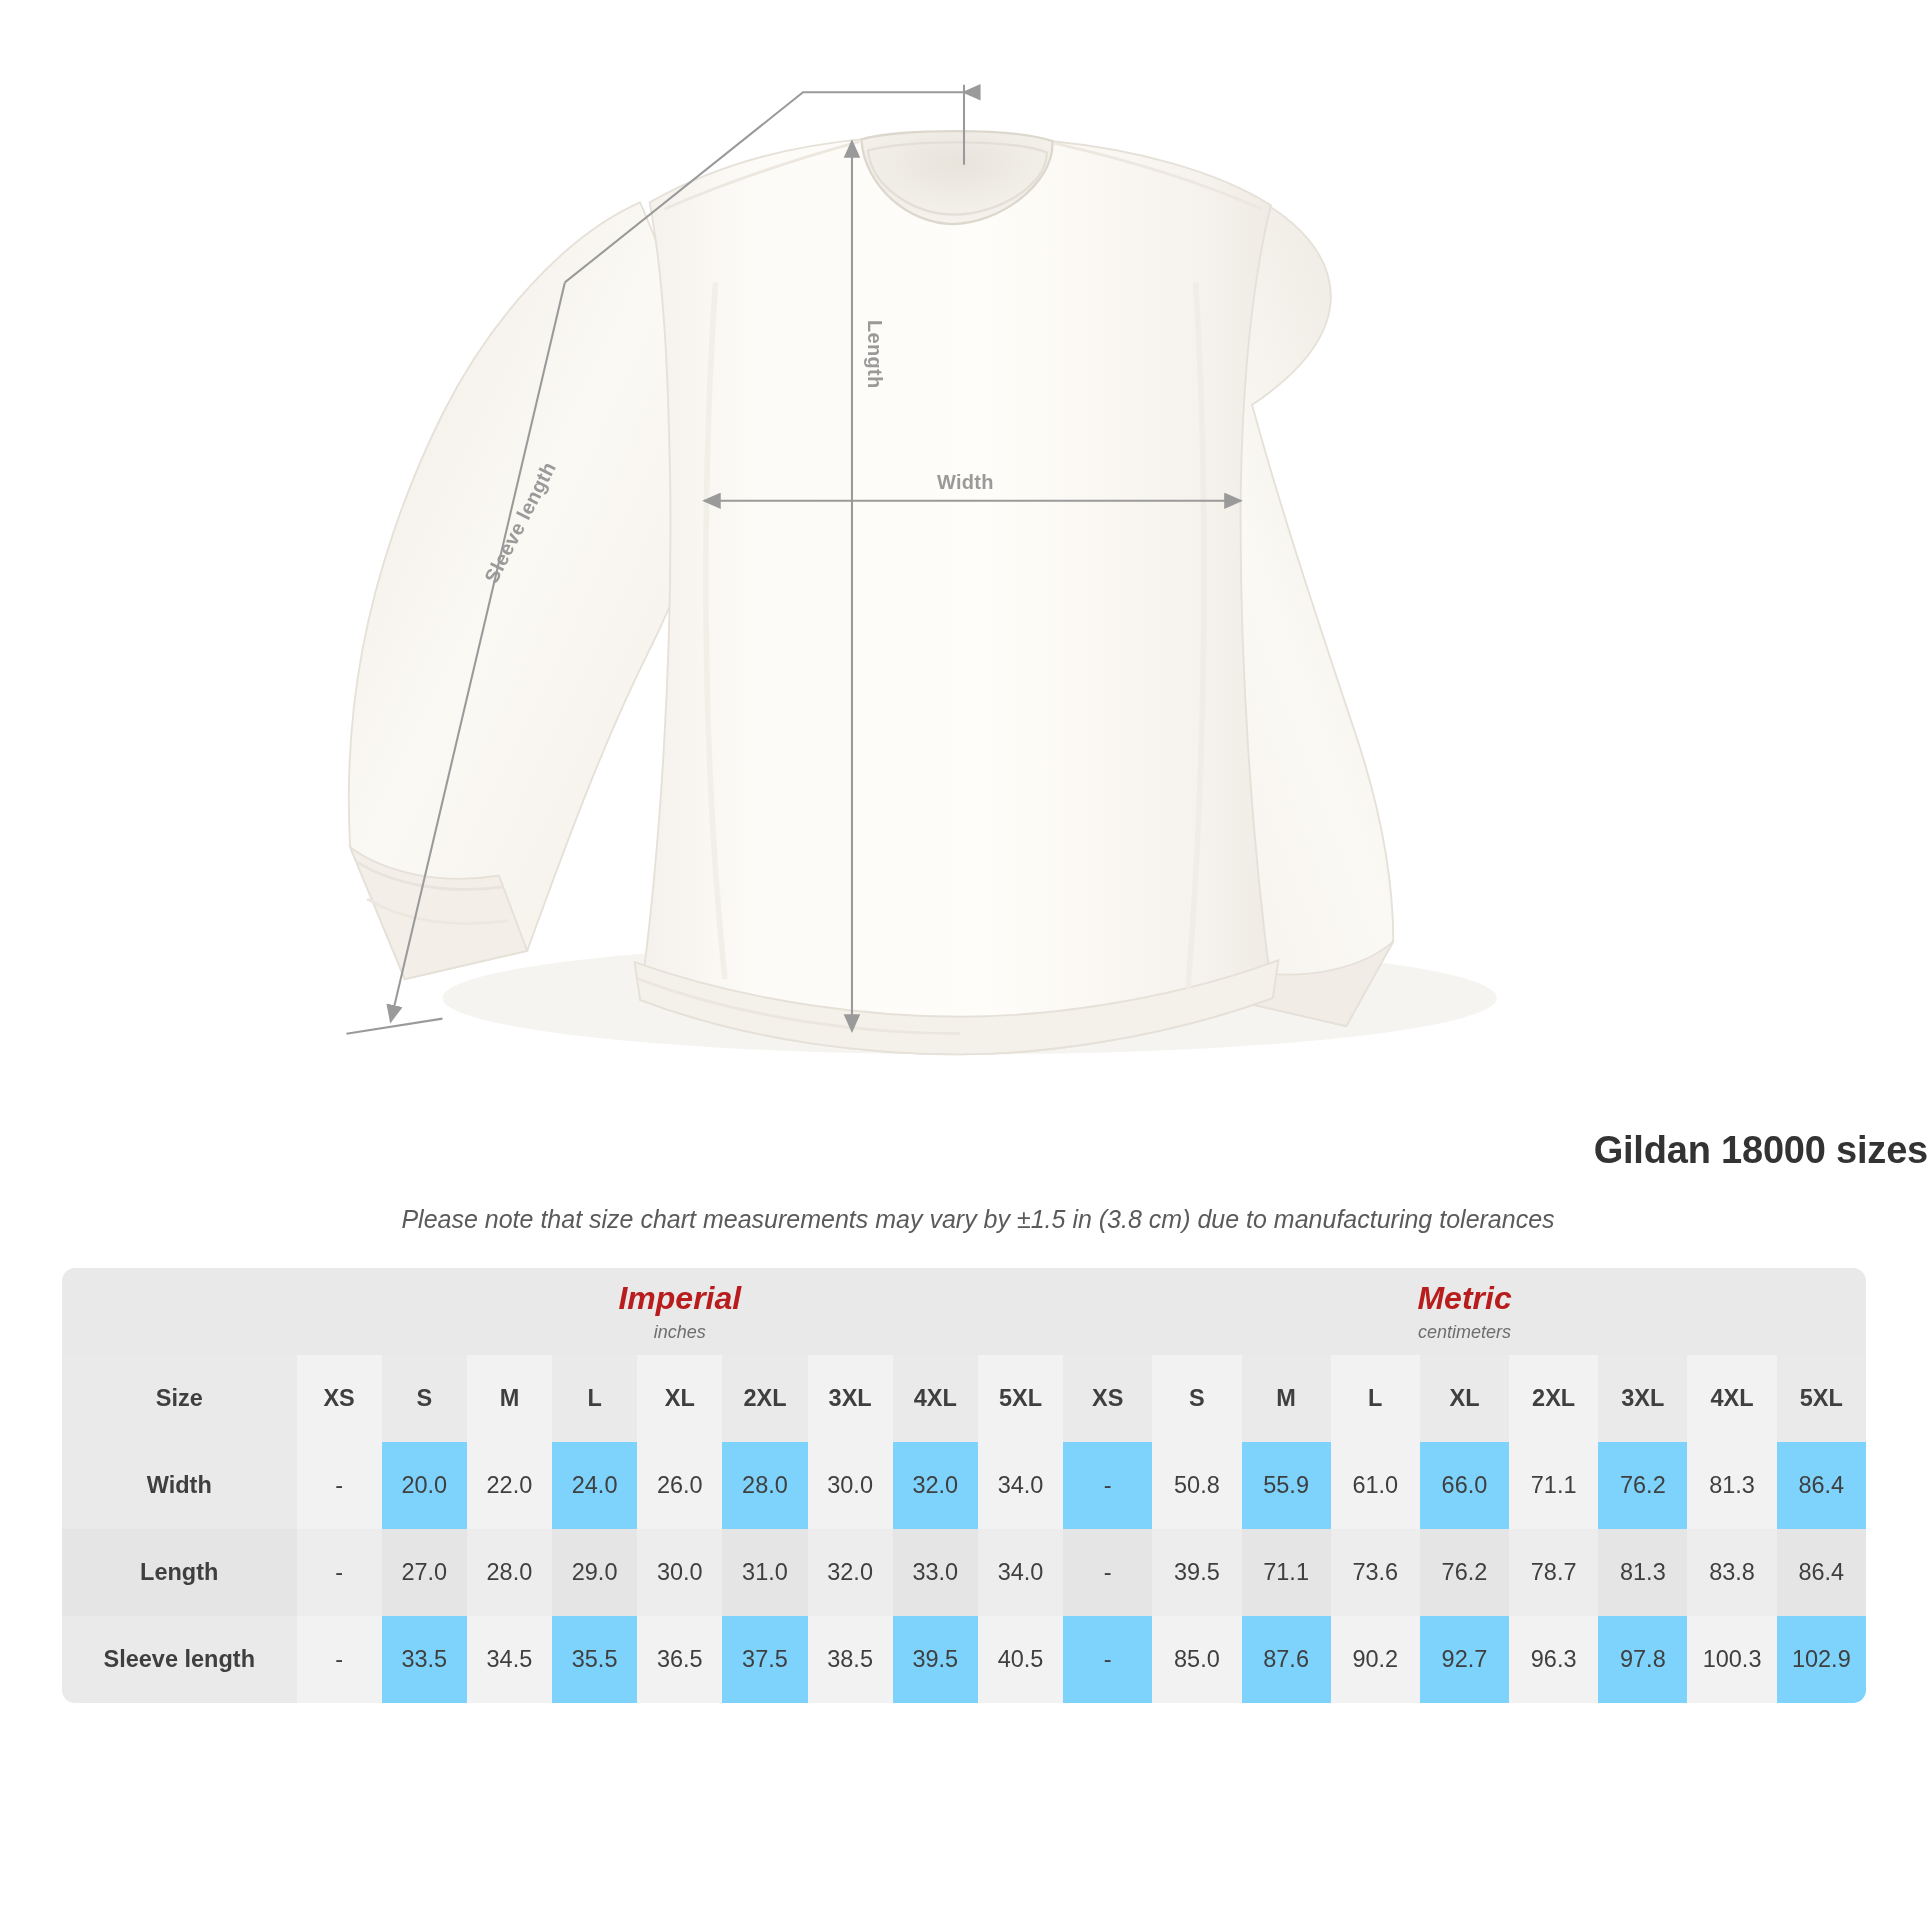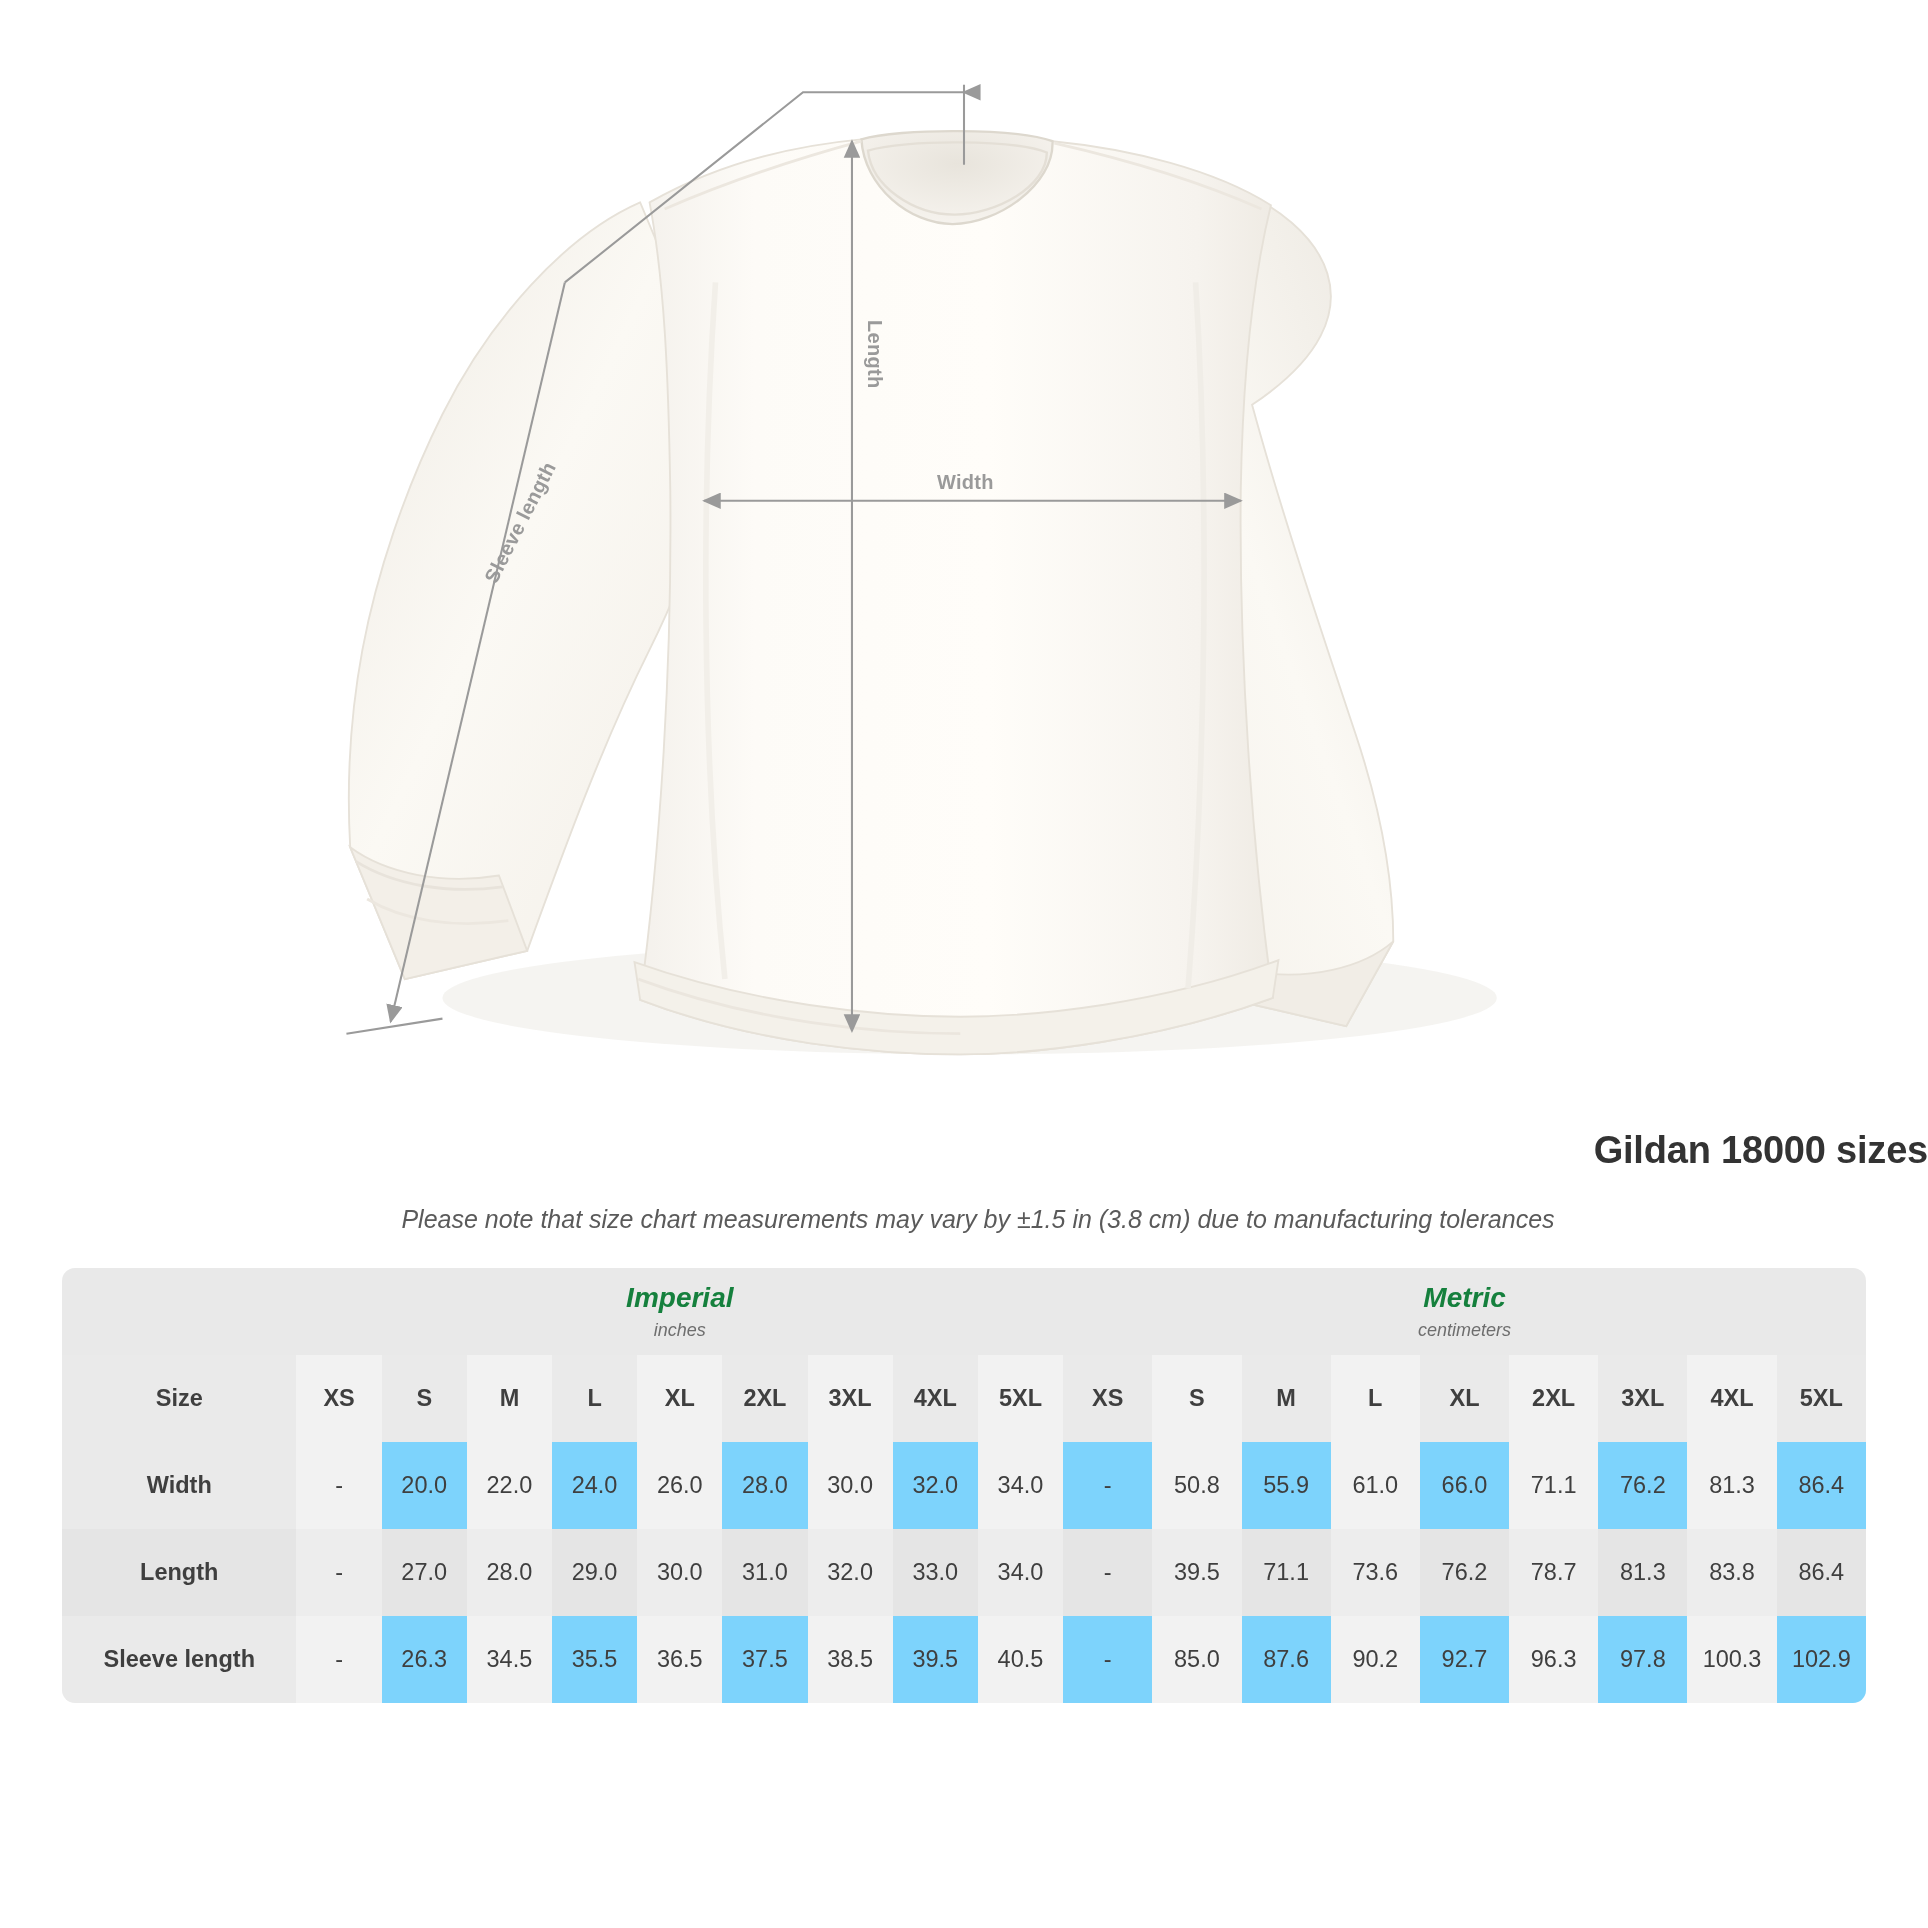--- a/index.html
+++ b/index.html
@@ -106,24 +106,24 @@
     font-weight: bold;
     font-size: 24.5px;
     color: #4a4a4a;
     width: 234px;
   }
   .unit-band td {
     background: #e9e9e9;
     height: 141px;
   }
   .unit-title {
-    font-size: 28px;
+    font-size: 32px;
     font-style: italic;
     font-weight: bold;
-    color: #15803d;
+    color: #b91c1c;
     line-height: 1.15;
   }
   .unit-sub {
     font-size: 18px;
     font-style: italic;
     color: #6e6e6e;
     margin-top: 5.6px;
   }
   .size-head td {
     font-weight: bold;
@@ -334,21 +334,21 @@
           <td class="shade">76.2</td>
           <td>78.7</td>
           <td class="shade">81.3</td>
           <td>83.8</td>
           <td class="shade">86.4</td>
         </tr>
 
         <tr class="data-row">
           <td class="rowhead">Sleeve length</td>
           <td>-</td>
-          <td class="shade">26.3</td>
+          <td class="shade">33.5</td>
           <td>34.5</td>
           <td class="shade">35.5</td>
           <td>36.5</td>
           <td class="shade">37.5</td>
           <td>38.5</td>
           <td class="shade">39.5</td>
           <td>40.5</td>
           <td class="shade">-</td>
           <td>85.0</td>
           <td class="shade">87.6</td>

